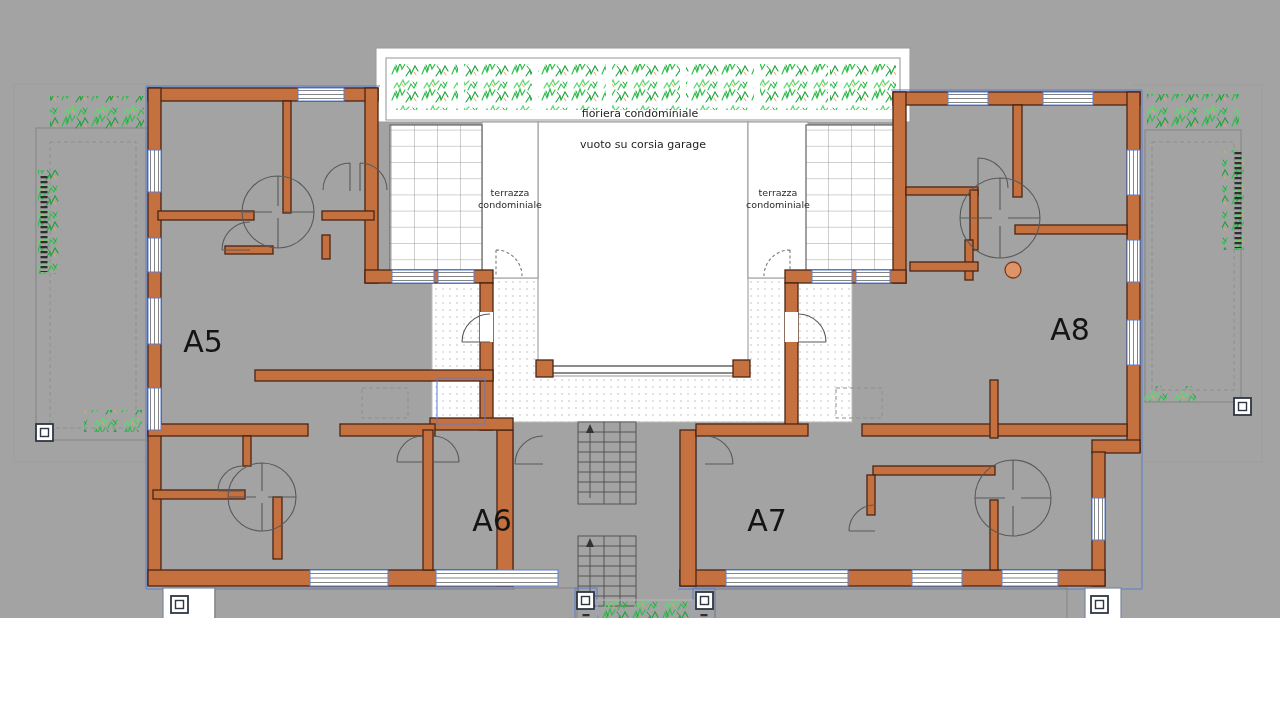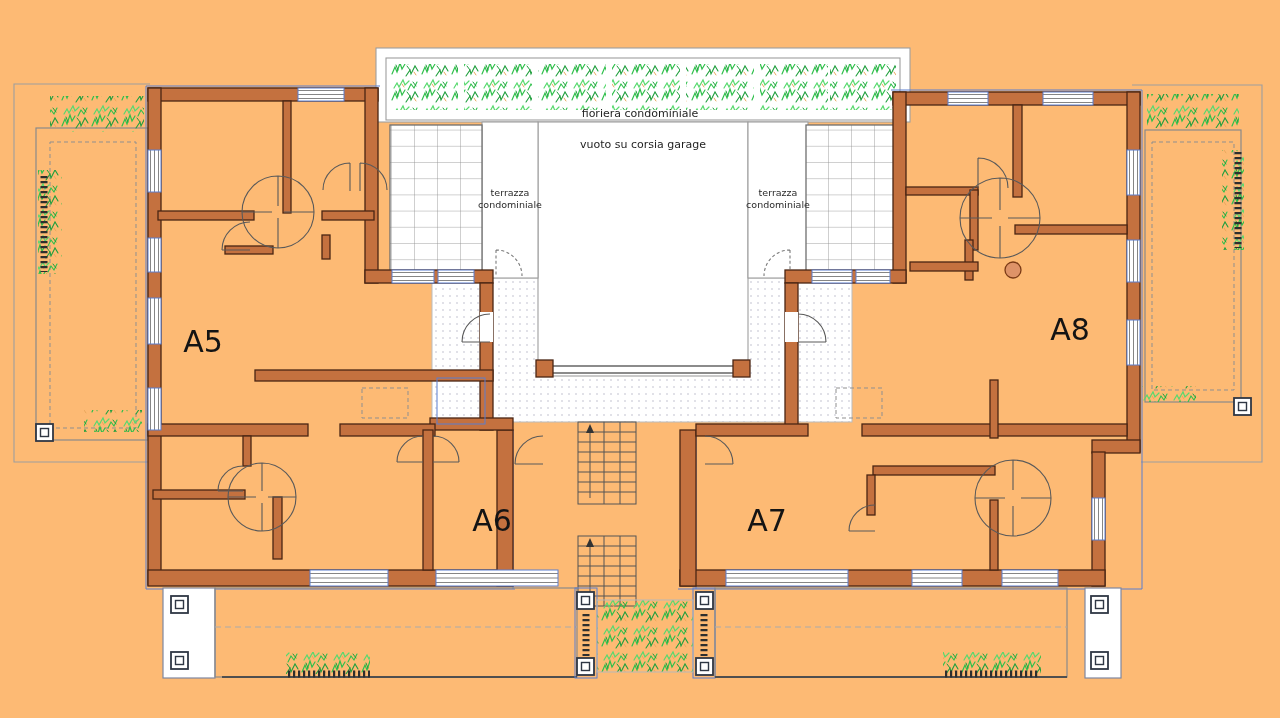--- a/index.html
+++ b/index.html
@@ -1,16 +1,16 @@
 <!DOCTYPE html>
 <html style="--wall: #C4713F; --wall-outline: #4A2513; --accent-blue: #5B7FD0; --plant-green: #2EBF4A; --plant-green-dark: #1E9E3C; --plant-green-light: #57D96E; --twig-orange: #E9A75C; --deck-tan: #C79A6D; --stair-line: #555555; --boundary-gray: #9E9E9E; --column-circle: #DE9368;"><head>
 <meta charset="utf-8">
 <style>
   html,body{margin:0;padding:0;background:#ffffff;}
-  .canvas{position:relative;width:1280px;height:718px;background:#fdba74;overflow:hidden;
+  .canvas{position:relative;width:1280px;height:618px;background:#a3a3a3;overflow:hidden;
           font-family:"DejaVu Sans", sans-serif;}
   svg{display:block;}
   .wall{fill:var(--wall,#C4713F);stroke:var(--wall-outline,#4A2513);stroke-width:1.3;}
   .boundary{fill:none;stroke:var(--boundary-gray,#9E9E9E);stroke-width:1.1;}
   .whitebox{fill:#ffffff;stroke:var(--boundary-gray,#9E9E9E);stroke-width:1.1;}
   .gridbox{stroke:#6f6f6f;stroke-width:1.3;}
   .arc{fill:none;stroke:#5a5a5a;stroke-width:1.1;}
   .arcdash{fill:none;stroke:#7a7a7a;stroke-width:1.1;stroke-dasharray:3 2.4;}
   .sline{stroke:var(--stair-line,#555555);stroke-width:1;fill:none;}
   .dashrect{fill:none;stroke:#8f8f8f;stroke-width:1;stroke-dasharray:4 3;}

